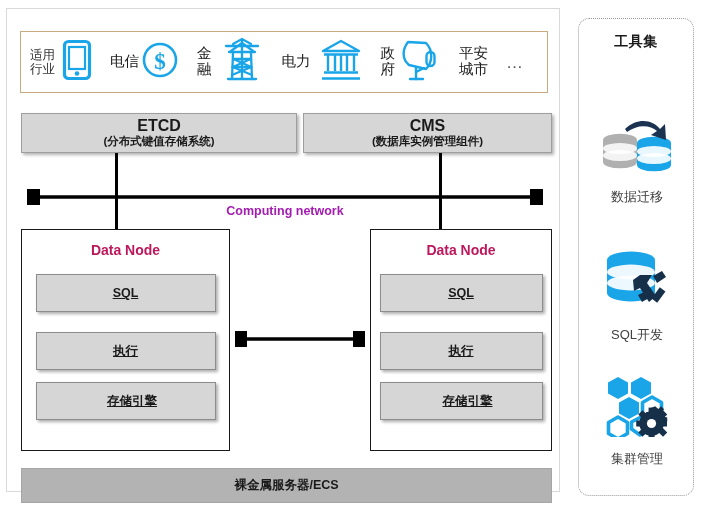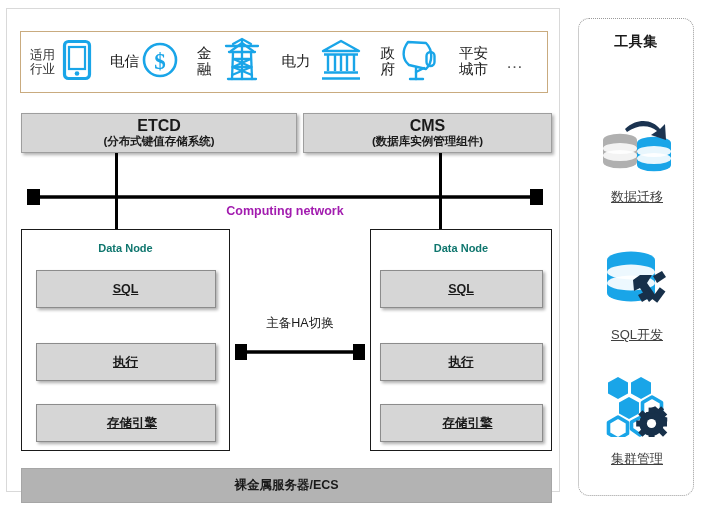--- a/index.html
+++ b/index.html
@@ -64,34 +64,34 @@
   }
 
   
   .data-node{
     position:absolute;top:220px;height:222px;
     border:1.5px solid #1a1a1a;background:#fff;box-sizing:border-box;
   }
   #node-left{left:14px;width:209px;}
   #node-right{left:363px;width:182px;}
   .node-title{
-    text-align:center;font-size:11px;font-weight:bold;color:#0f766e;
+    text-align:center;font-size:14px;font-weight:bold;color:#be185d;
     margin-top:12px;
   }
   .node-item{
     margin:0 auto;background:#d6d6d6;border:1px solid #8c8c8c;
     box-shadow:2px 2px 3px rgba(0,0,0,.32);
     height:38px;display:flex;align-items:center;justify-content:center;
     font-size:12.5px;font-weight:bold;color:#1a1a1a;box-sizing:border-box;text-decoration:underline;
   }
   #node-left .node-item{width:180px;}
   #node-right .node-item{width:163px;}
   .node-item.m1{margin-top:16px;}
-  .node-item.m2{margin-top:35px;}
-  .node-item.m3{margin-top:23px;padding-left:13px;}
+  .node-item.m2{margin-top:20px;}
+  .node-item.m3{margin-top:12px;padding-left:13px;}
 
   
   .ha-wrap{position:absolute;left:228px;top:308px;width:130px;height:52px;}
   .ha-label{
     text-align:center;font-size:12.5px;color:#1a1a1a;line-height:1;
   }
   .ha-svg{display:block;margin-top:14px;}
 
   
   .bottom-bar{
@@ -113,21 +113,21 @@
   }
   .tool-item{
     position:absolute;left:0;width:116px;
     display:flex;flex-direction:column;align-items:center;
   }
   #tool-0{top:96px;}
   #tool-1{top:228px;}
   #tool-2{top:356px;}
   .tool-icon{display:block;}
   .tool-label{
-    margin-top:9px;font-size:13px;color:#404040;white-space:nowrap;text-decoration:underline;
+    margin-top:9px;font-size:13px;color:#404040;white-space:nowrap;
   }
 </style>
 </head>
 <body>
 
 <div class="page">
 
   <div class="main-panel">
 
     <div class="industry-bar">
@@ -258,21 +258,20 @@
     </div>
 
     <div class="data-node" id="node-right">
       <div class="node-title">Data Node</div>
       <div class="node-item m1">SQL</div>
       <div class="node-item m2">执行</div>
       <div class="node-item m3">存储引擎</div>
     </div>
 
     <div class="ha-wrap">
-      <div class="ha-label">主备HA切换</div>
       <svg class="ha-svg" width="130" height="16" viewBox="0 0 130 16">
         <defs>
           <marker id="haL" markerWidth="9" markerHeight="9" refX="8" refY="4.5" orient="auto">
             <path d="M9,0 L0,4.5 L9,9 Z" fill="#000"></path>
           </marker>
           <marker id="haR" markerWidth="9" markerHeight="9" refX="1" refY="4.5" orient="auto">
             <path d="M0,0 L9,4.5 L0,9 Z" fill="#000"></path>
           </marker>
         </defs>
         <line x1="9" y1="8" x2="121" y2="8" stroke="#000" stroke-width="3.4" marker-start="url(#haL)" marker-end="url(#haR)"></line>

